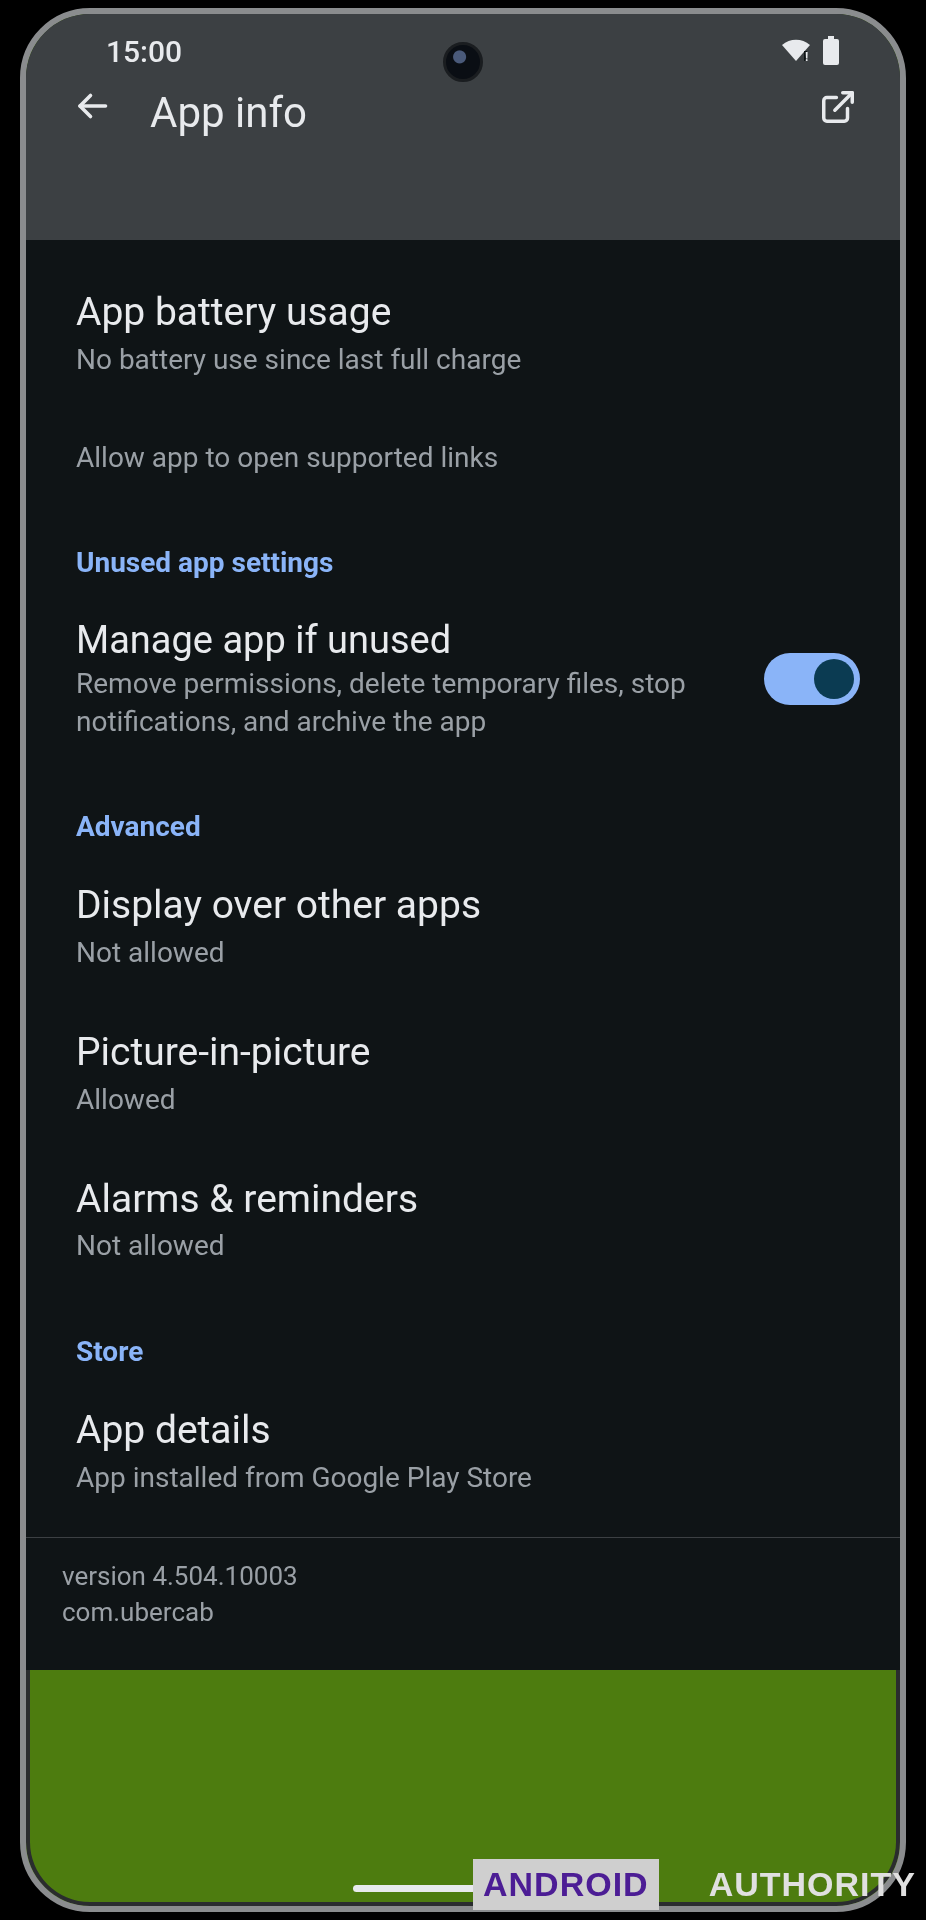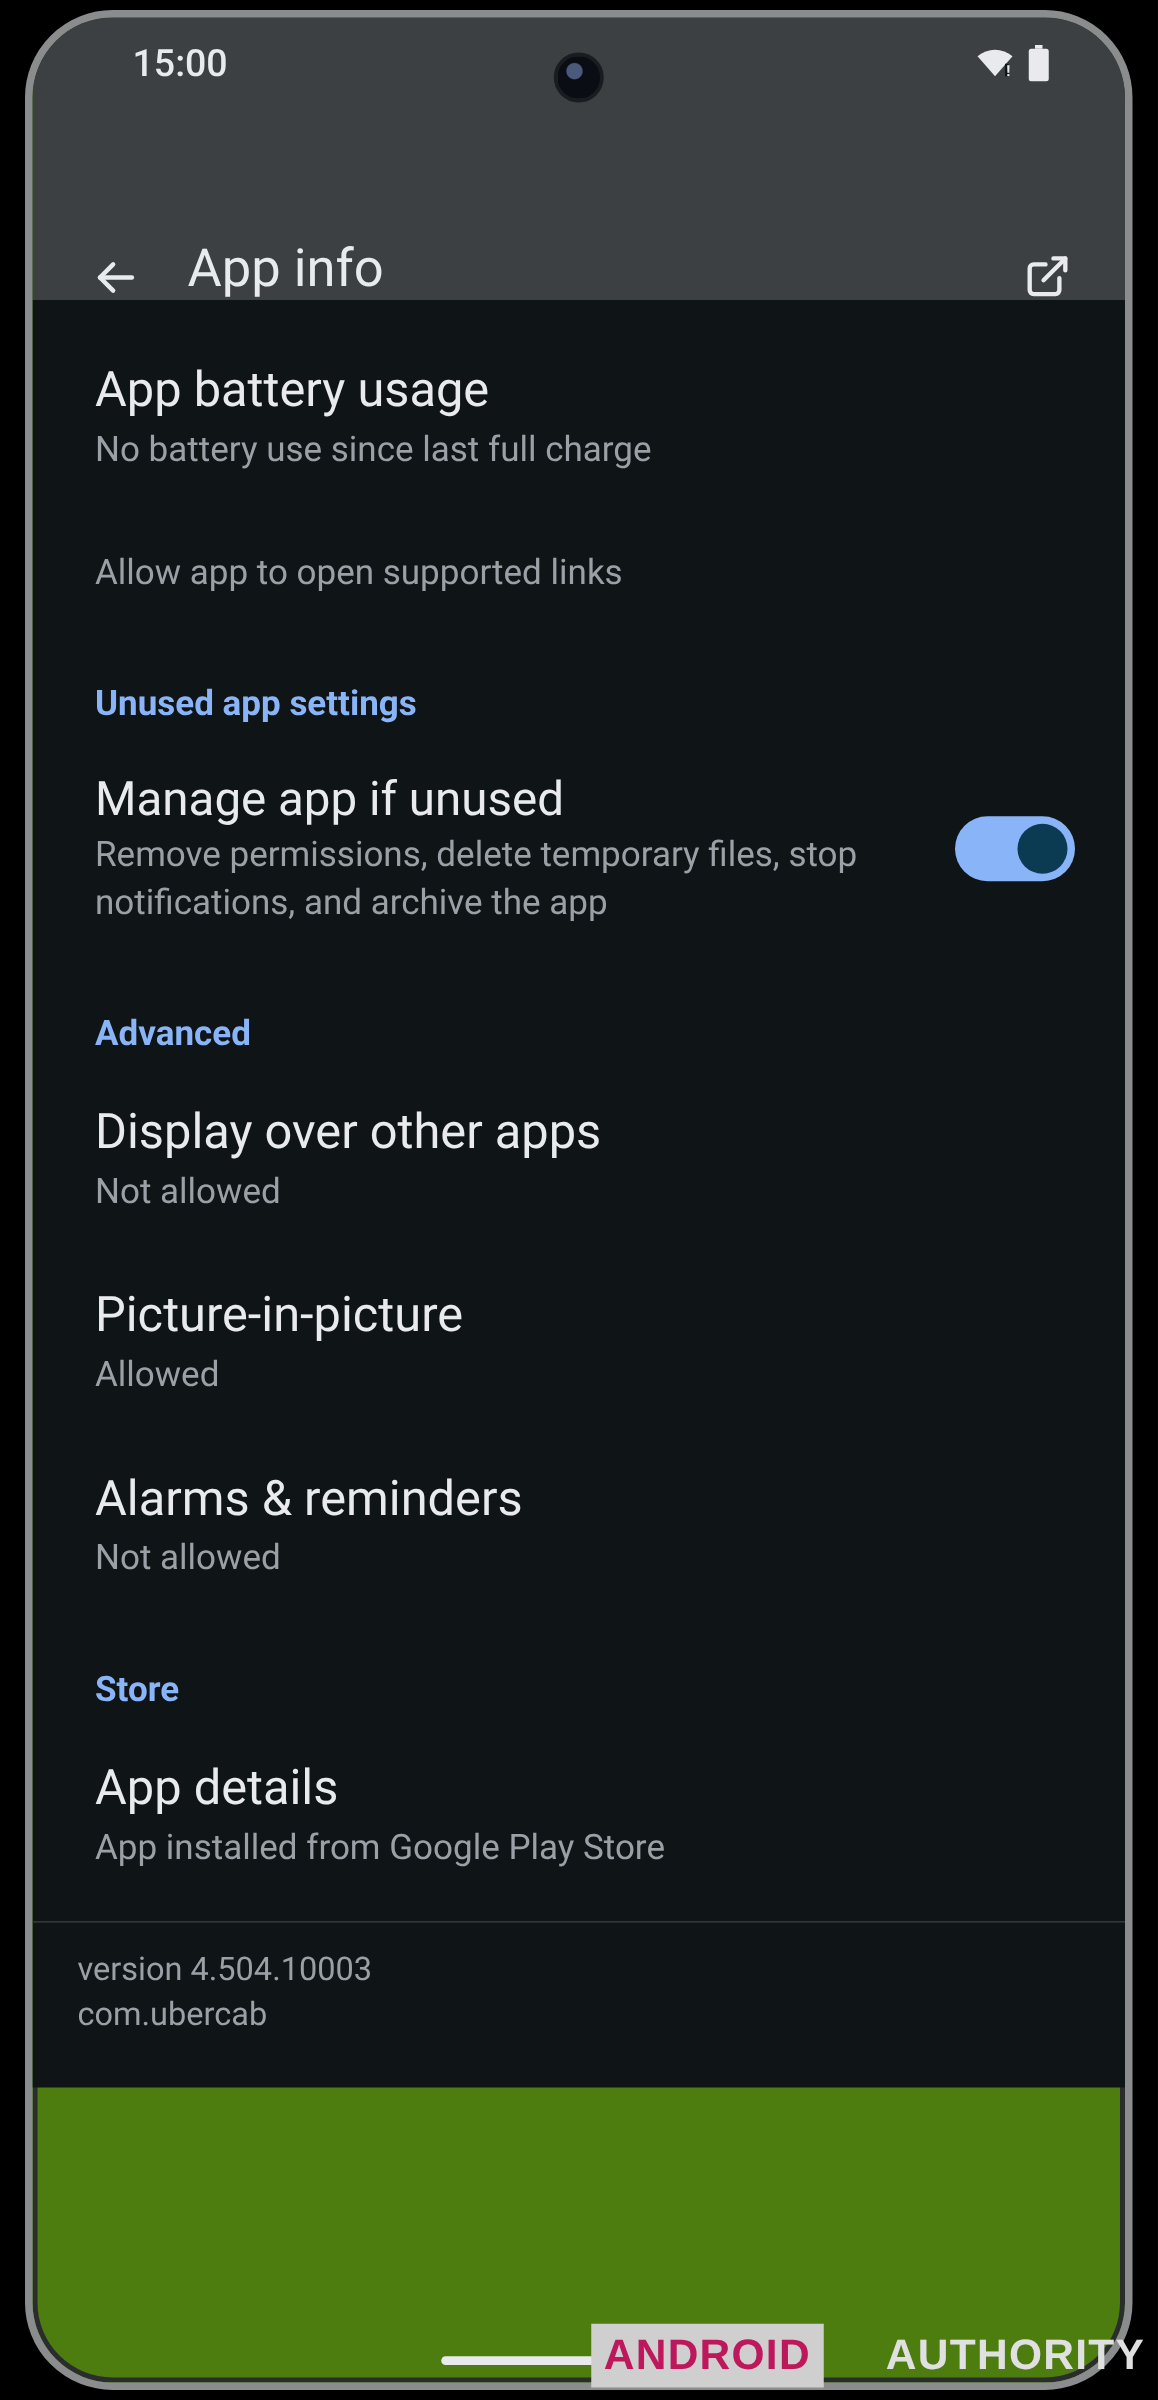--- a/index.html
+++ b/index.html
@@ -38,21 +38,21 @@
     background: radial-gradient(circle at 40% 35%, #4a5a7a 0 6px, #0a0e14 7px 100%);
     border-radius: 50%;
     border: 3px solid #1a1d20;
     z-index: 10;
   }
   
   .app-bar {
     height: 152px;
     background: #3c4043;
     display: flex;
-    align-items: flex-end;
+    align-items: flex-start;
     padding: 0 32px;
     color: #e8eaed;
   }
   .app-bar .back { width:68px; display:flex; justify-content:center; }
   .app-bar .title { flex:1; font-size: 42px; font-weight: 400; padding-left: 24px; }
   .app-bar .launch { width:60px; display:flex; justify-content:center; }
   
   .content {
     background: #0f1416;
     color: #e8eaed;
@@ -144,21 +144,21 @@
     right:0; bottom:10px;
     display:flex;
     align-items:center;
     font-family: 'Arial Narrow', Arial, sans-serif;
     font-weight:700;
     letter-spacing:1px;
     z-index:100;
   }
   .watermark .boxed {
     background:#cfcfcf;
-    color:#be185d;
+    color:#4c1d95;
     padding:6px 10px;
     font-size:34px;
   }
   .watermark .plain {
     color:#e0e0e0;
     padding:6px 10px;
     font-size:34px;
     margin-left:40px;
   }
 </style>

